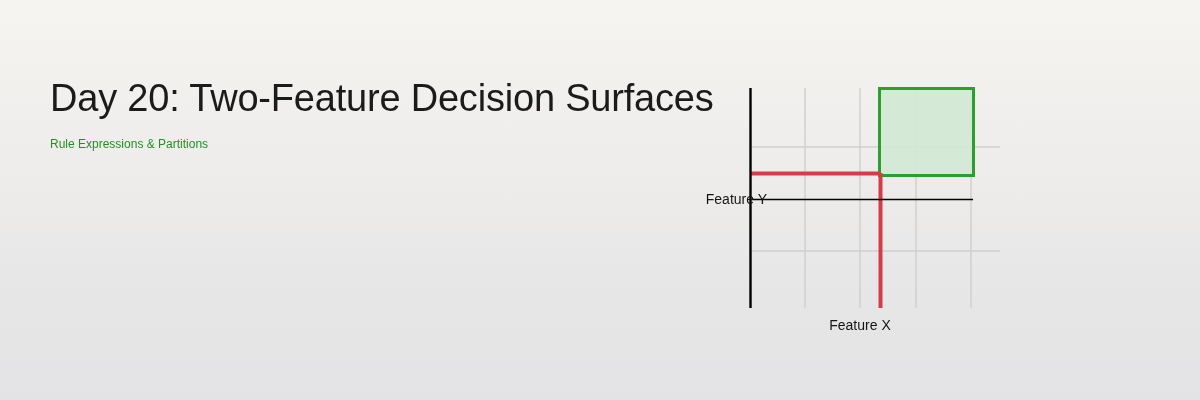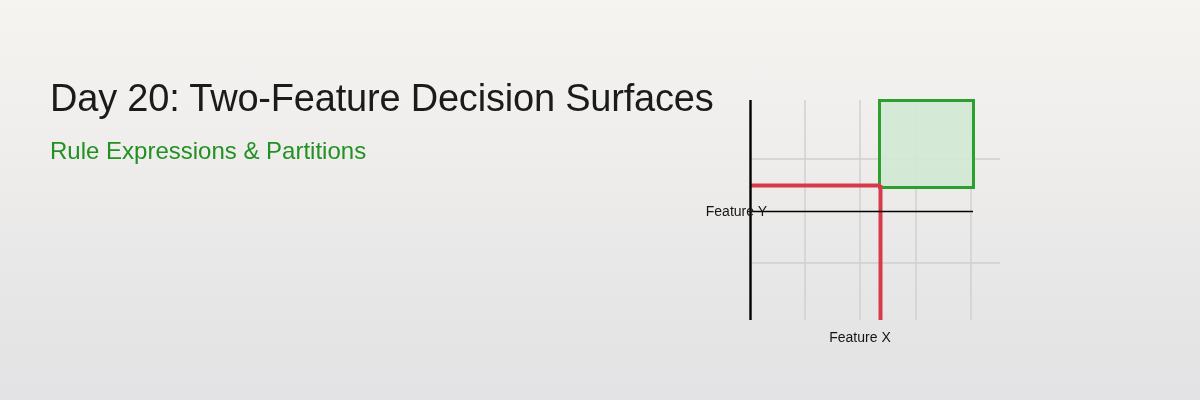--- a/index.html
+++ b/index.html
@@ -29,33 +29,33 @@
   #page-title {
     font-size: 38px;
     font-weight: normal;
     color: #1b1b1b;
     letter-spacing: -0.2px;
     line-height: 1.08;
     margin: 0;
     white-space: nowrap;
   }
   #page-subtitle {
-    font-size: 24px;
+    font-size: 12px;
     font-weight: normal;
     color: #229022;
     margin: 0;
     padding-top: 18px;
     white-space: nowrap;
   }
 
   
   #diagram {
     position: absolute;
     left: 660px;
-    top: 80px;
+    top: 68px;
     width: 340px;
     height: 280px;
   }
   #diagram svg {
     display: block;
   }
   .axis-label-text {
     font-family: "Liberation Sans", sans-serif;
     font-size: 14px;
     fill: #151515;

